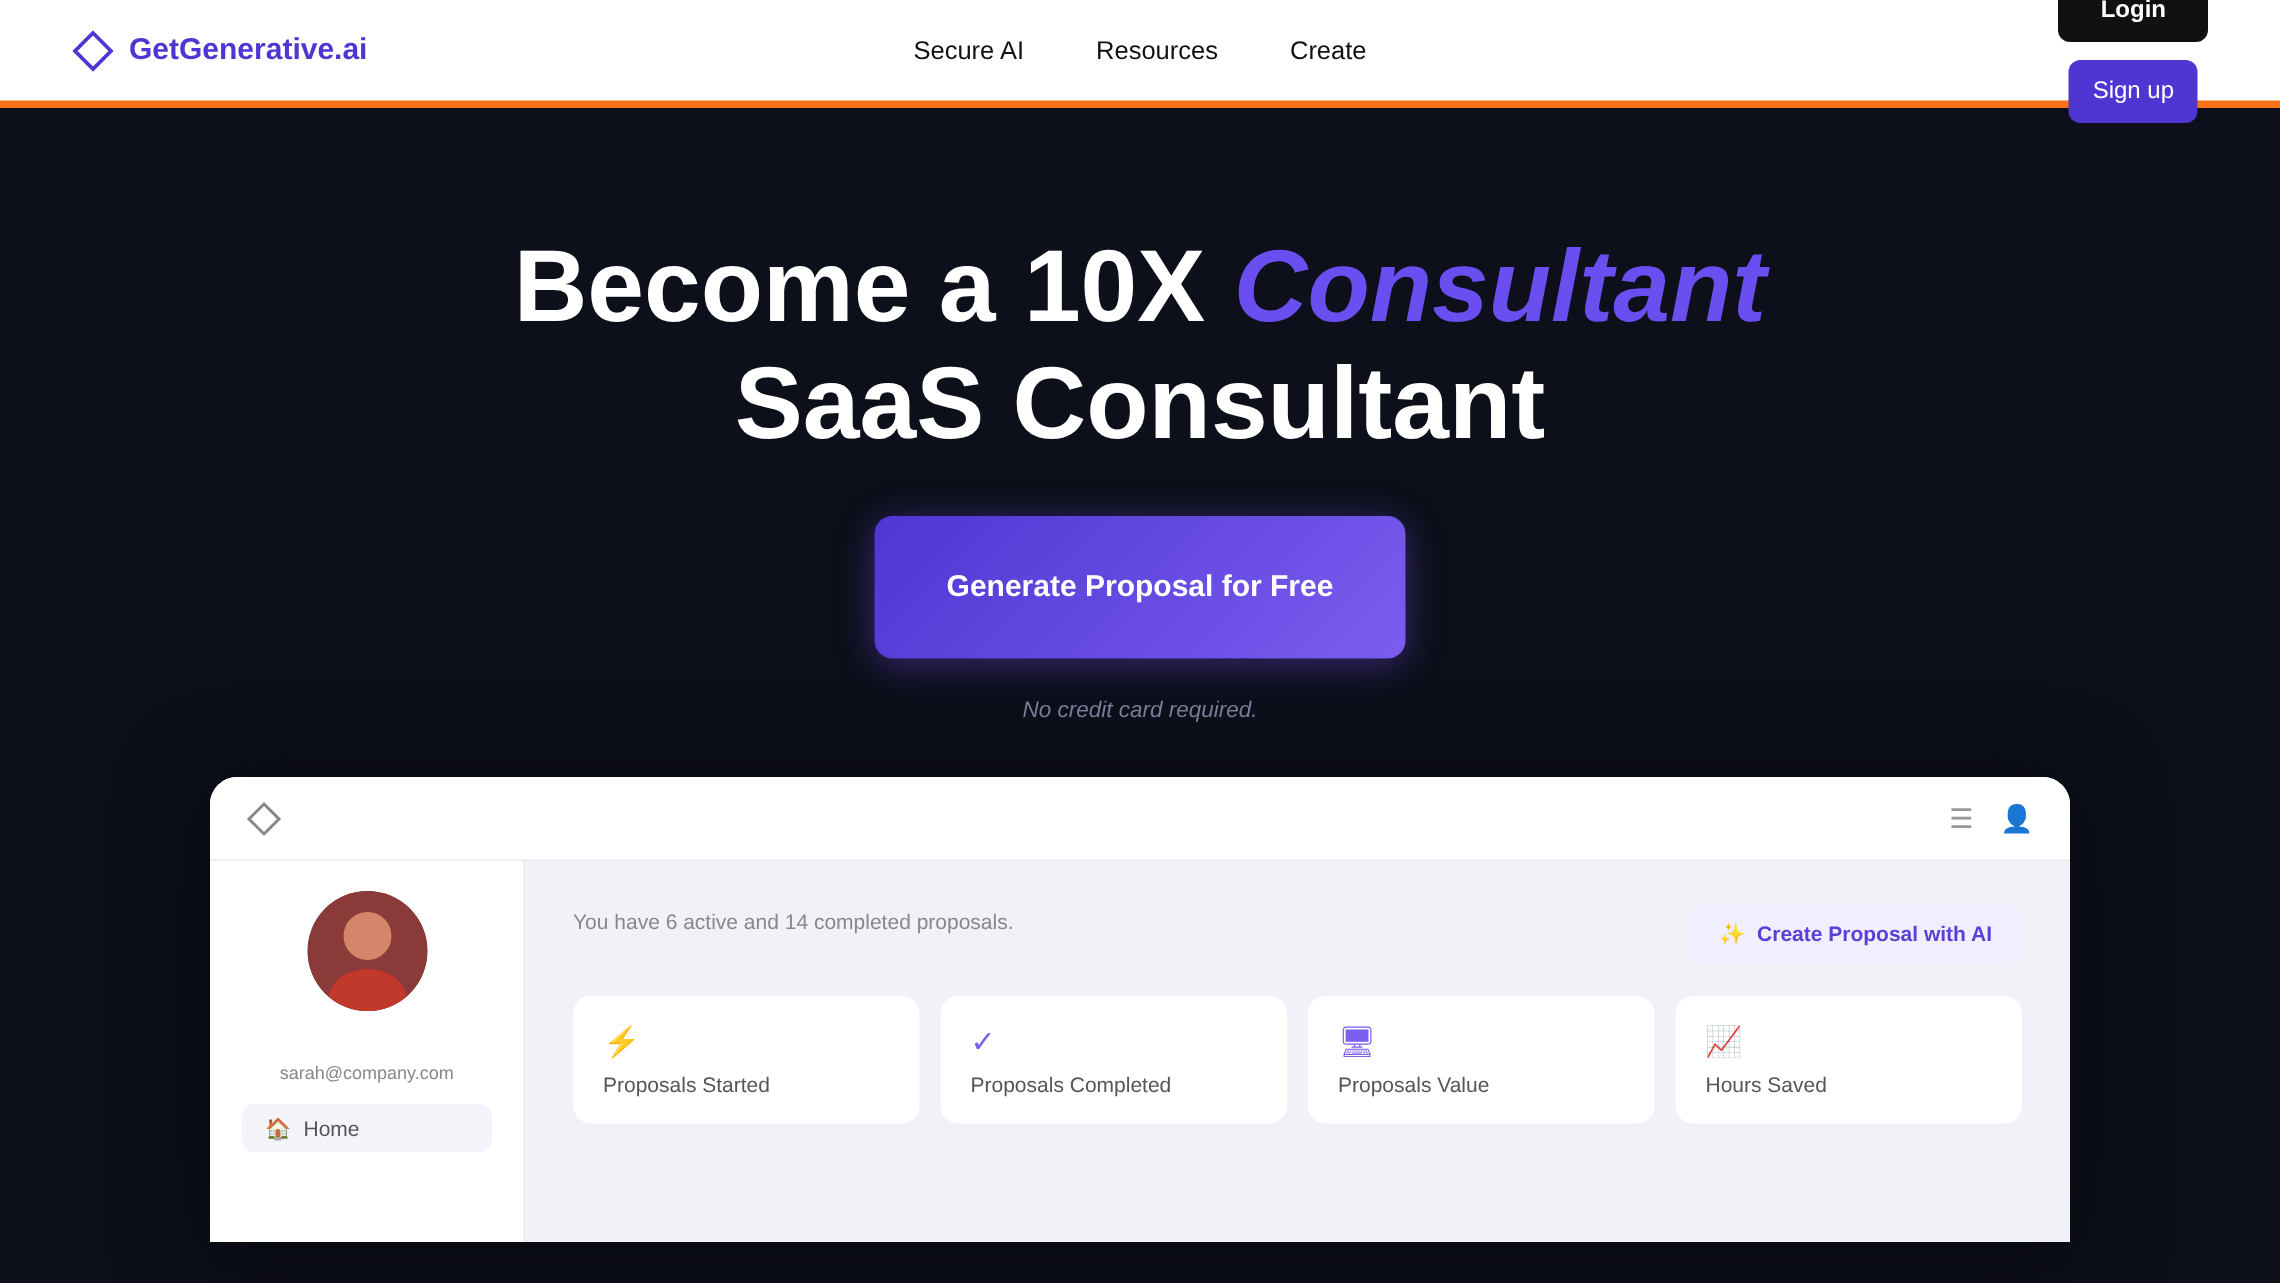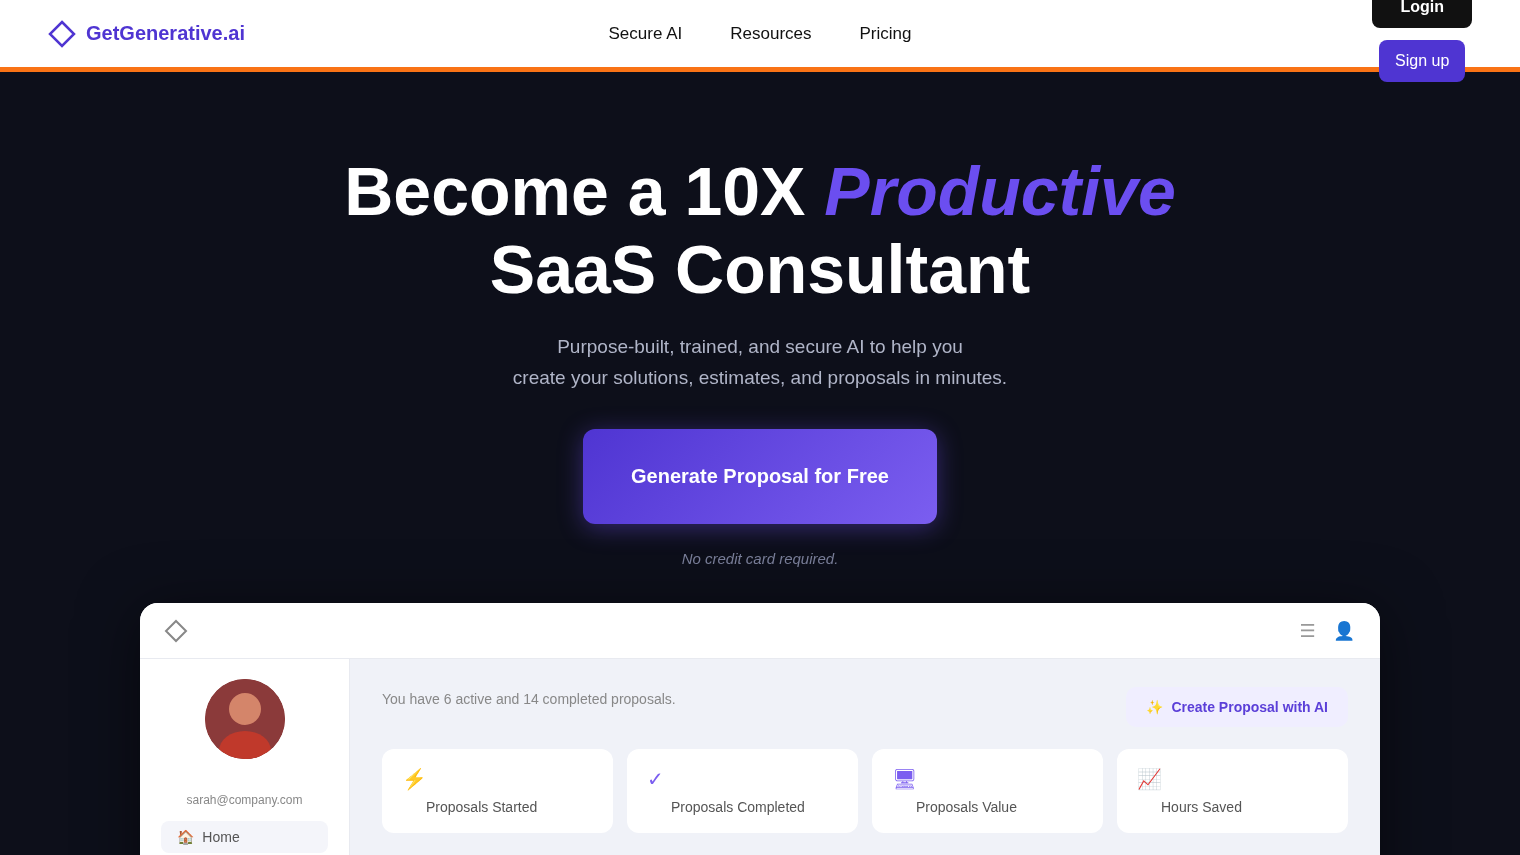--- a/index.html
+++ b/index.html
@@ -230,21 +230,20 @@
       min-width: 0;
     }
     .stat-icon {
       font-size: 20px;
       color: #7b5ef0;
     }
     .stat-label {
       font-size: 14px;
       color: #555;
       font-weight: 500;
-      margin-left: 24px;
     }
     .avatar-container {
       position: relative;
       width: 80px;
       height: 80px;
       border-radius: 50%;
       overflow: hidden;
       background: #8B3A3A;
     }
   </style>
@@ -255,39 +254,35 @@
   <div class="navbar-logo">
     <svg class="logo-diamond" viewBox="0 0 28 28">
       <polygon points="14,2 26,14 14,26 2,14" fill="none" stroke="#4f35d2" stroke-width="2.5"></polygon>
     </svg>
     <span class="logo-text">GetGenerative.ai</span>
   </div>
 
   <div class="navbar-links">
     <a href="#">Secure AI</a>
     <a href="#">Resources</a>
-    <a href="#">Pricing</a>
+    <a href="#">Create</a>
   </div>
 
   <div class="navbar-actions">
     <button class="btn-login">Login</button>
     <button class="btn-signup">Sign up</button>
   </div>
 </nav>
 
 <section class="hero">
   <h1 class="hero-title">
-    <span>Become a 10X </span><span class="hero-title-accent">Productive</span>
+    <span>Become a 10X </span><span class="hero-title-accent">Consultant</span>
     <br>
     <span>SaaS Consultant</span>
   </h1>
-  <p class="hero-subtitle">
-    <span>Purpose-built, trained, and secure AI to help you</span><br>
-    <span>create your solutions, estimates, and proposals in minutes.</span>
-  </p>
   <button class="btn-cta">Generate Proposal for Free</button>
   <p class="hero-note">No credit card required.</p>
 
   <div class="dashboard-preview">
 
     <div class="dash-topbar">
       <svg class="dash-logo-diamond" viewBox="0 0 24 24">
         <polygon points="12,2 22,12 12,22 2,12" fill="none" stroke="#888" stroke-width="2"></polygon>
       </svg>
       <div class="dash-topbar-icons">

